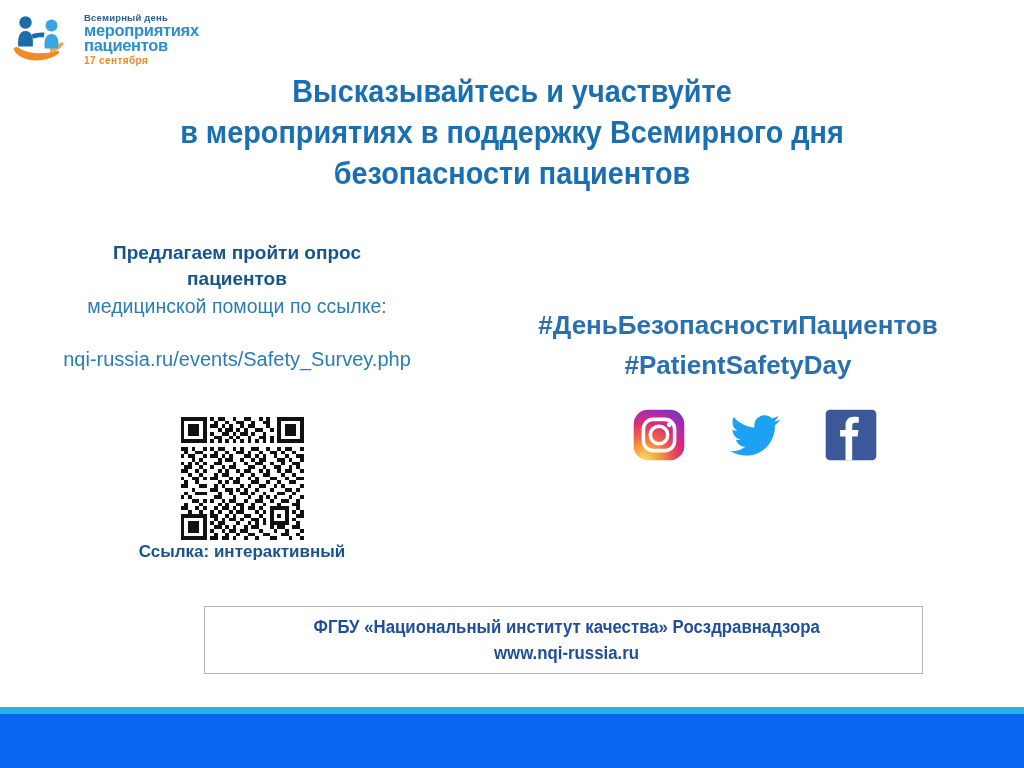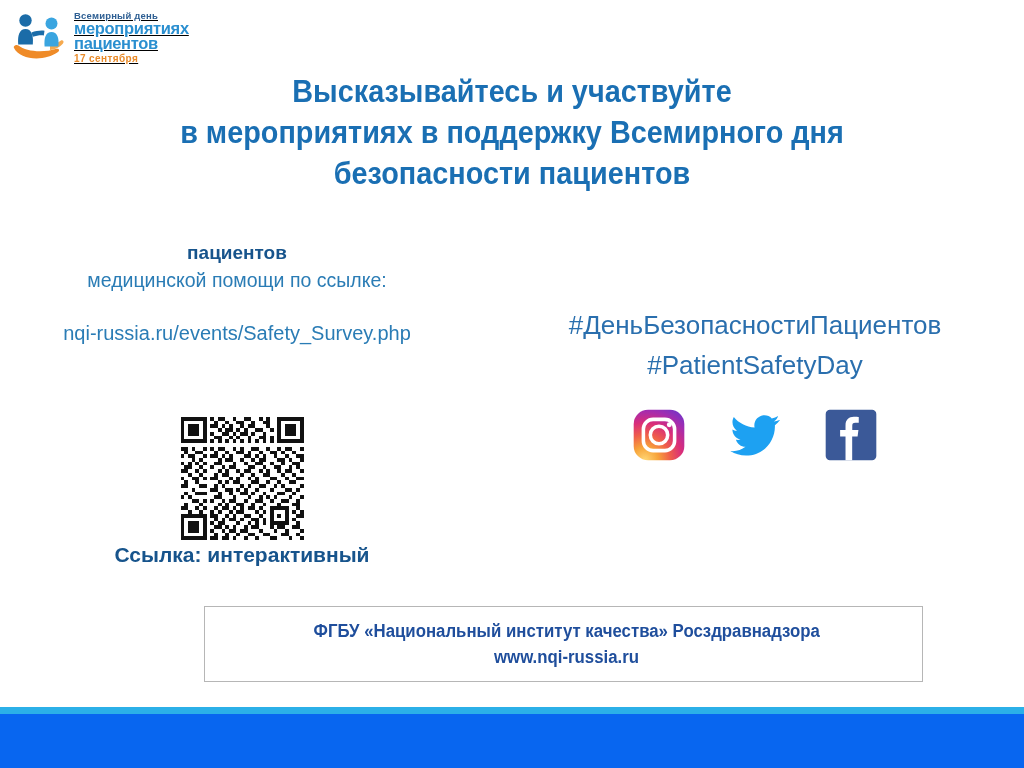--- a/index.html
+++ b/index.html
@@ -22,23 +22,22 @@
   }
 
   
   .logo-block {
     position: absolute;
     left: 10px;
     top: 8px;
     width: 215px;
     height: 58px;
     display: flex;
-    align-items: center;
-    gap: 6px;
-    text-decoration: underline;
+    align-items: flex-end;
+    gap: 16px;
   }
   .logo-mark {
     width: 58px;
     height: 54px;
     position: relative;
     flex: none;
   }
   .logo-text {
     display: flex;
     flex-direction: column;
@@ -131,35 +130,35 @@
   .qr-wrap svg { display: block; width: 100%; height: 100%; }
 
   .qr-caption {
     position: absolute;
     left: 42px;
     top: 540px;
     width: 400px;
     text-align: center;
     color: #17548c;
     font-weight: bold;
-    font-size: 21px;
+    font-size: 17px;
     line-height: 1.42;
   }
 
   
   .hashtags {
     position: absolute;
-    left: 495px;
+    left: 478px;
     top: 305px;
     width: 520px;
     text-align: center;
     color: #2a6fae;
     font-size: 26px;
     line-height: 1.55;
-    font-weight: normal;
+    font-weight: bold;
   }
 
   
   .socials {
     position: absolute;
     left: 620px;
     top: 406px;
     width: 270px;
     height: 58px;
     display: flex;
@@ -175,21 +174,21 @@
     position: relative;
   }
   .soc svg { display: block; width: 100%; height: 100%; }
 
   
   .org-box {
     position: absolute;
     left: 204px;
     top: 606px;
     width: 719px;
-    height: 76px;
+    height: 68px;
     border: 1px solid #b6b6b6;
     box-sizing: border-box;
     display: flex;
     flex-direction: column;
     align-items: center;
     justify-content: center;
     background: #ffffff;
     padding-left: 6px;
   }
   .org-l1 {
@@ -255,20 +254,21 @@
     </div>
   </div>
 
   <div class="title">
     <div>Высказывайтесь и участвуйте</div>
     <div>в мероприятиях в поддержку Всемирного дня</div>
     <div>безопасности пациентов</div>
   </div>
 
   <div class="survey-block">
+    <div class="survey-bold">Предлагаем пройти опрос</div>
     <div class="survey-bold">пациентов</div>
     <div class="survey-reg">медицинской помощи по ссылке:</div>
     <div class="survey-url">nqi-russia.ru/events/Safety_Survey.php</div>
   </div>
 
   <div class="qr-wrap">
     <svg viewBox="0 0 33 33" shape-rendering="crispEdges" xmlns="http://www.w3.org/2000/svg">
       <rect width="33" height="33" fill="#ffffff"></rect>
       <g fill="#111111">
 

